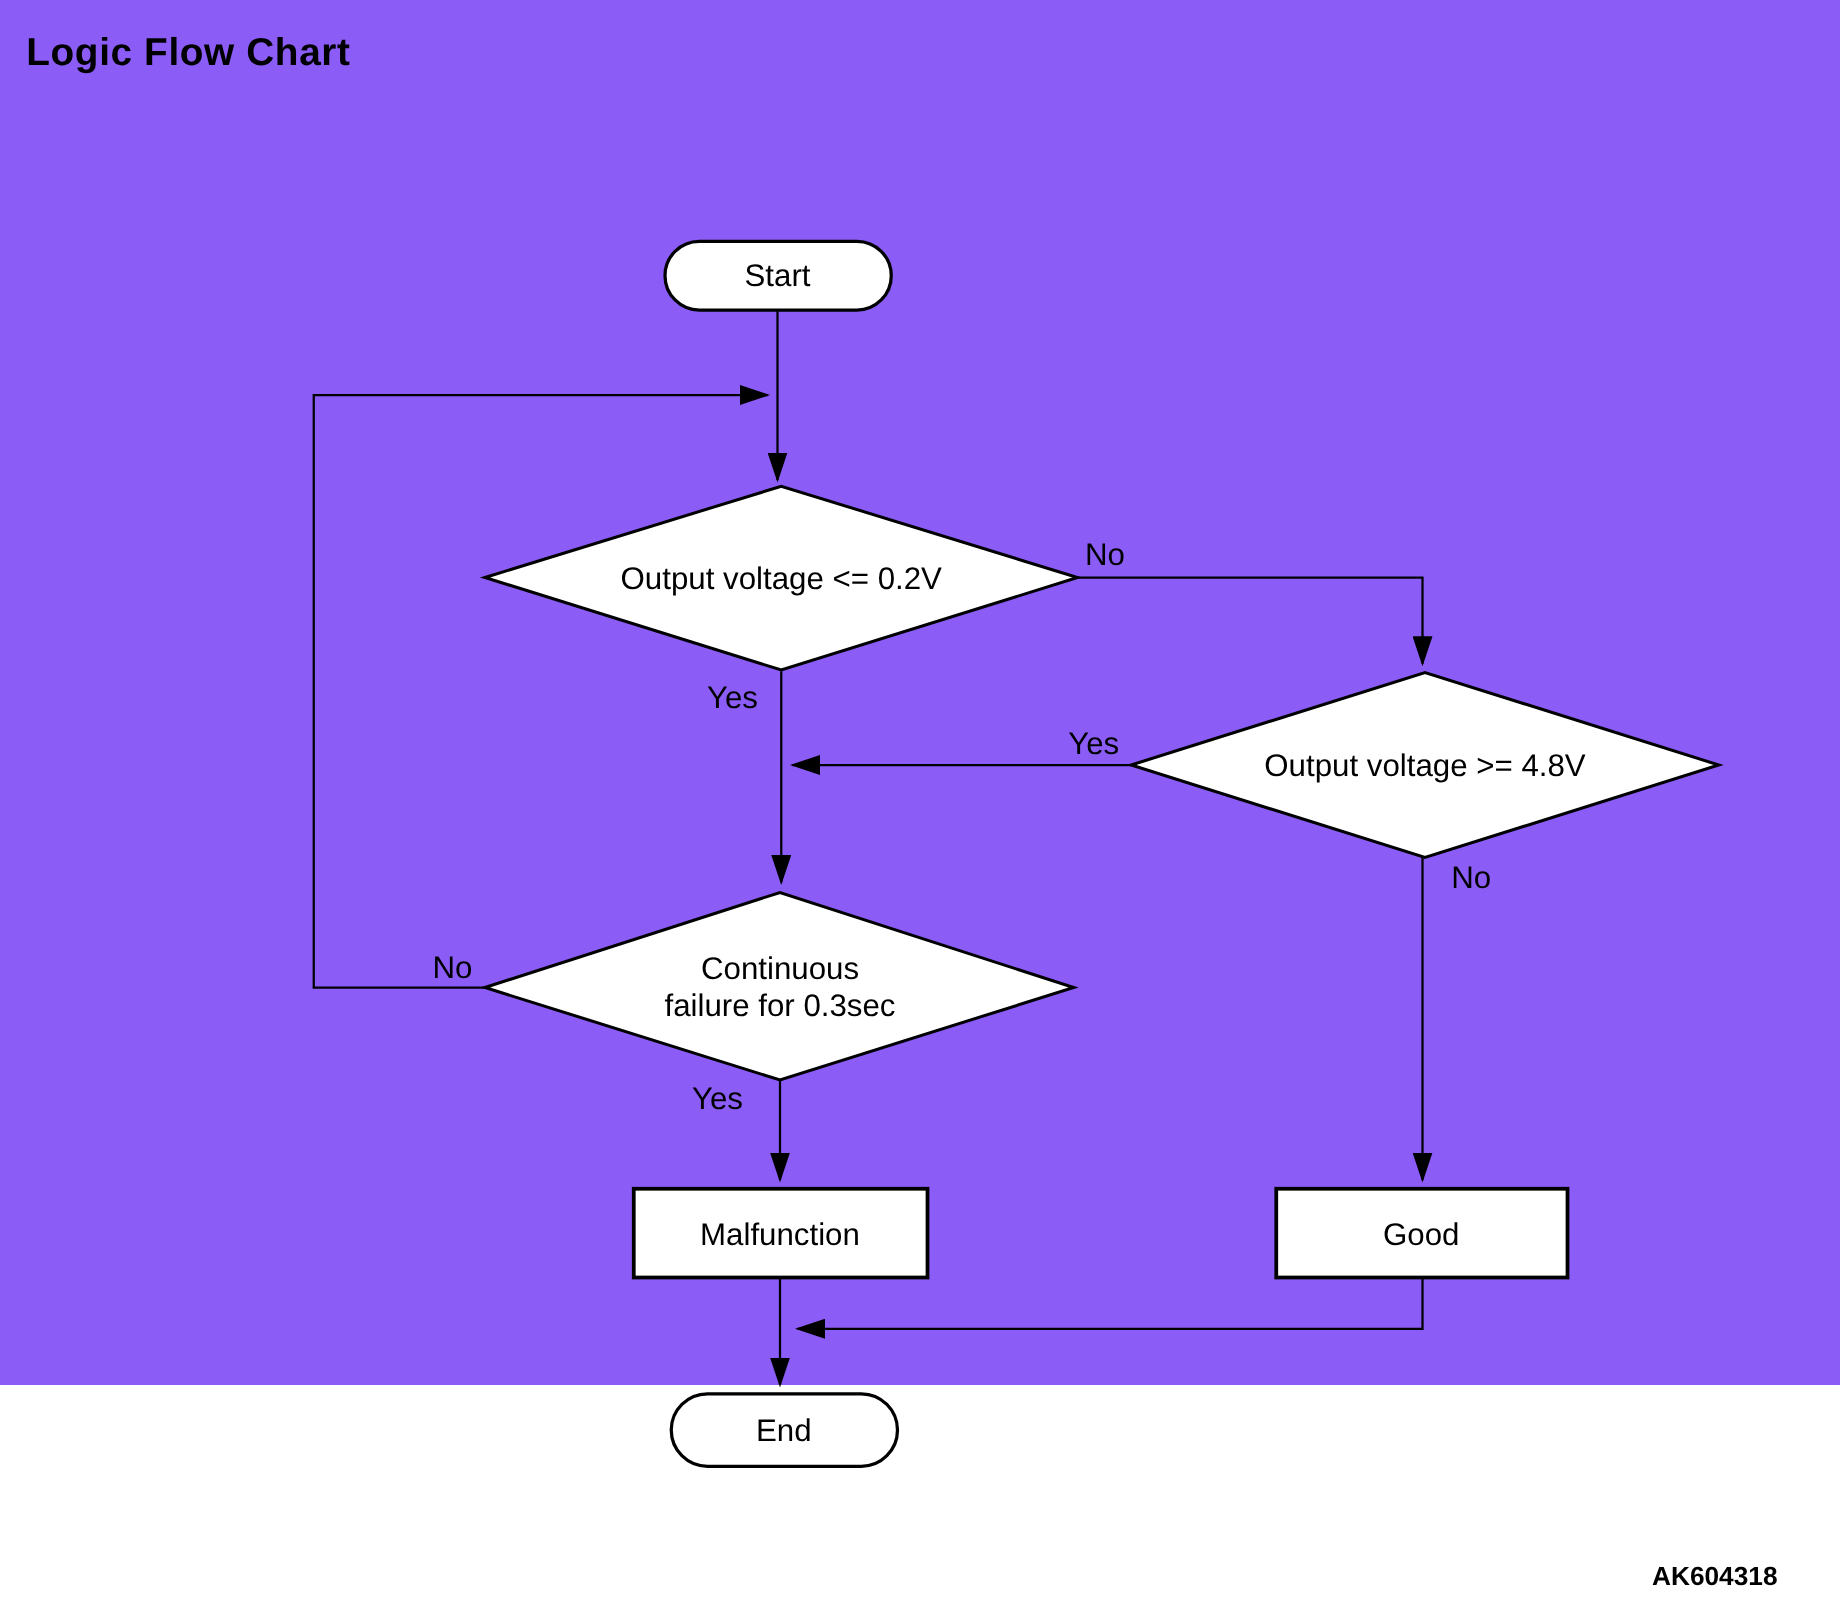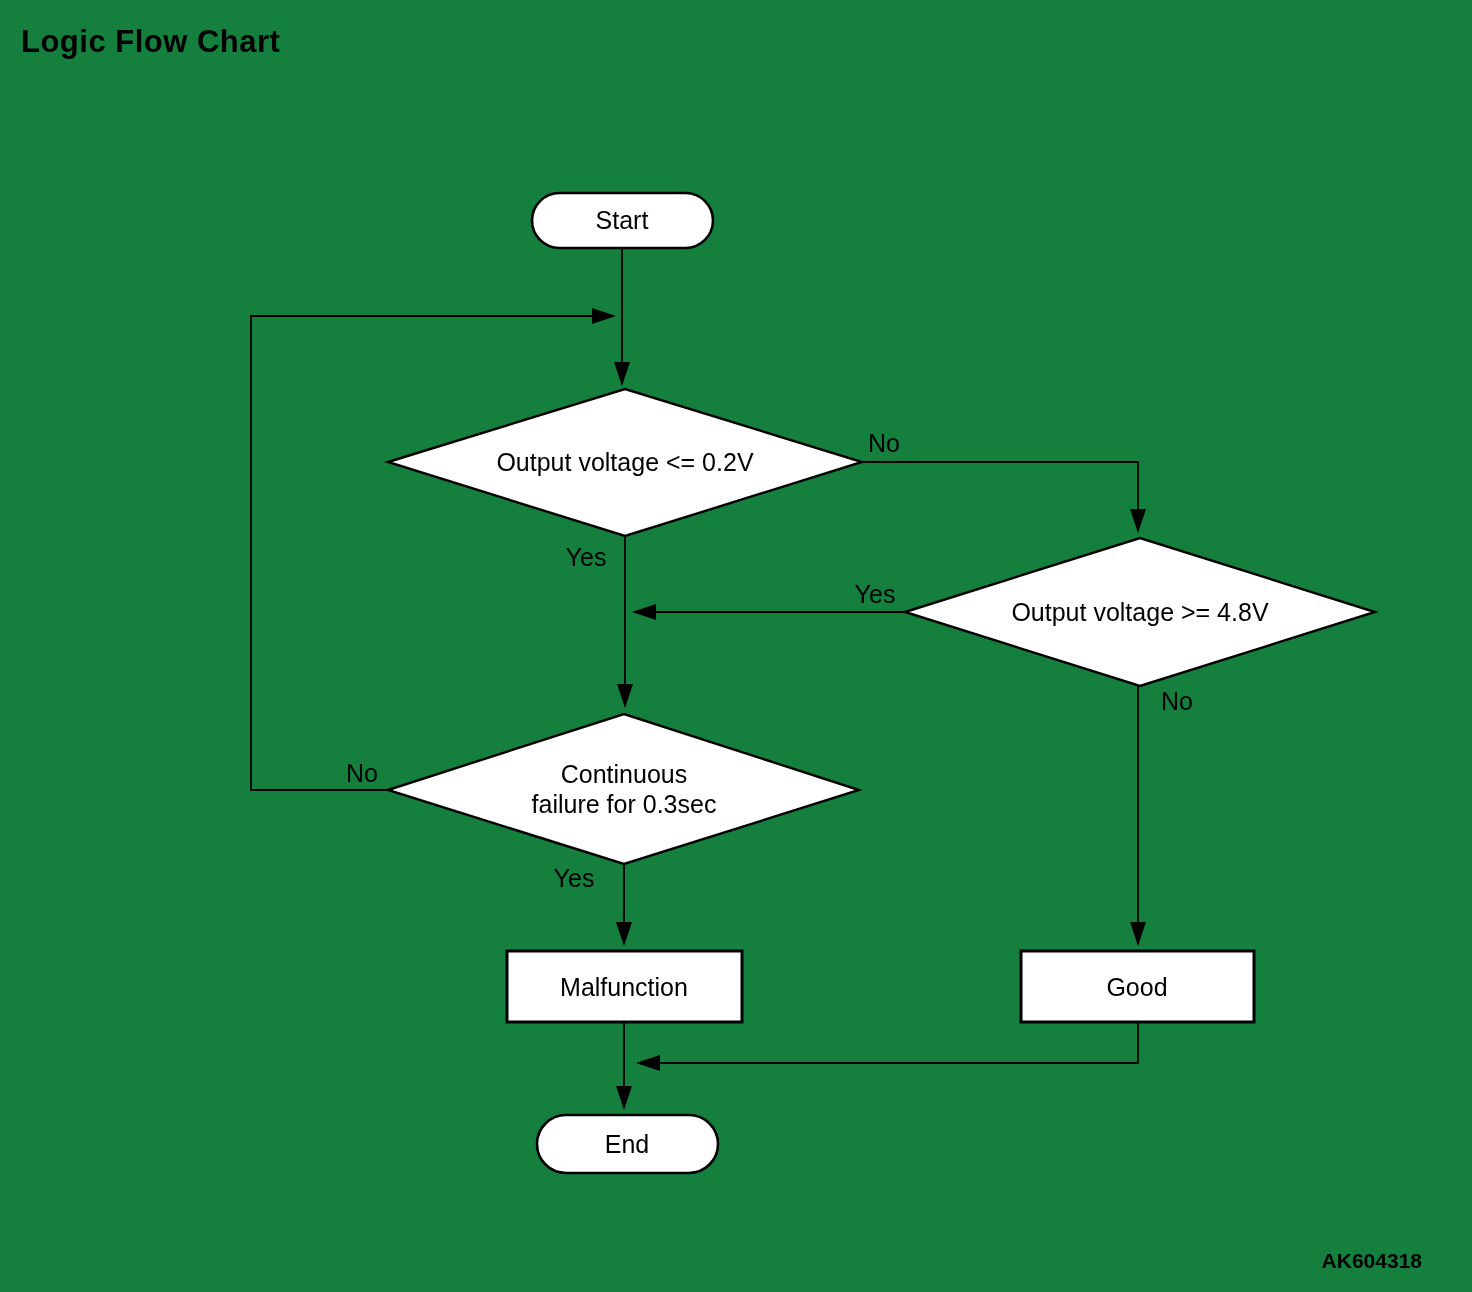--- a/index.html
+++ b/index.html
@@ -7,22 +7,22 @@
     padding: 0;
     background: #ffffff;
     width: 1472px;
     height: 1292px;
     font-family: "Liberation Sans", sans-serif;
     overflow: hidden;
   }
   .page {
     position: relative;
     width: 1472px;
-    height: 1292px;
-    background: #15803d;
+    height: 1108px;
+    background: #8b5cf6;
   }
   .page-title {
     position: absolute;
     left: 21px;
     top: 24px;
     font-size: 31px;
     font-weight: bold;
     color: #000000;
     letter-spacing: 0.5px;
   }

